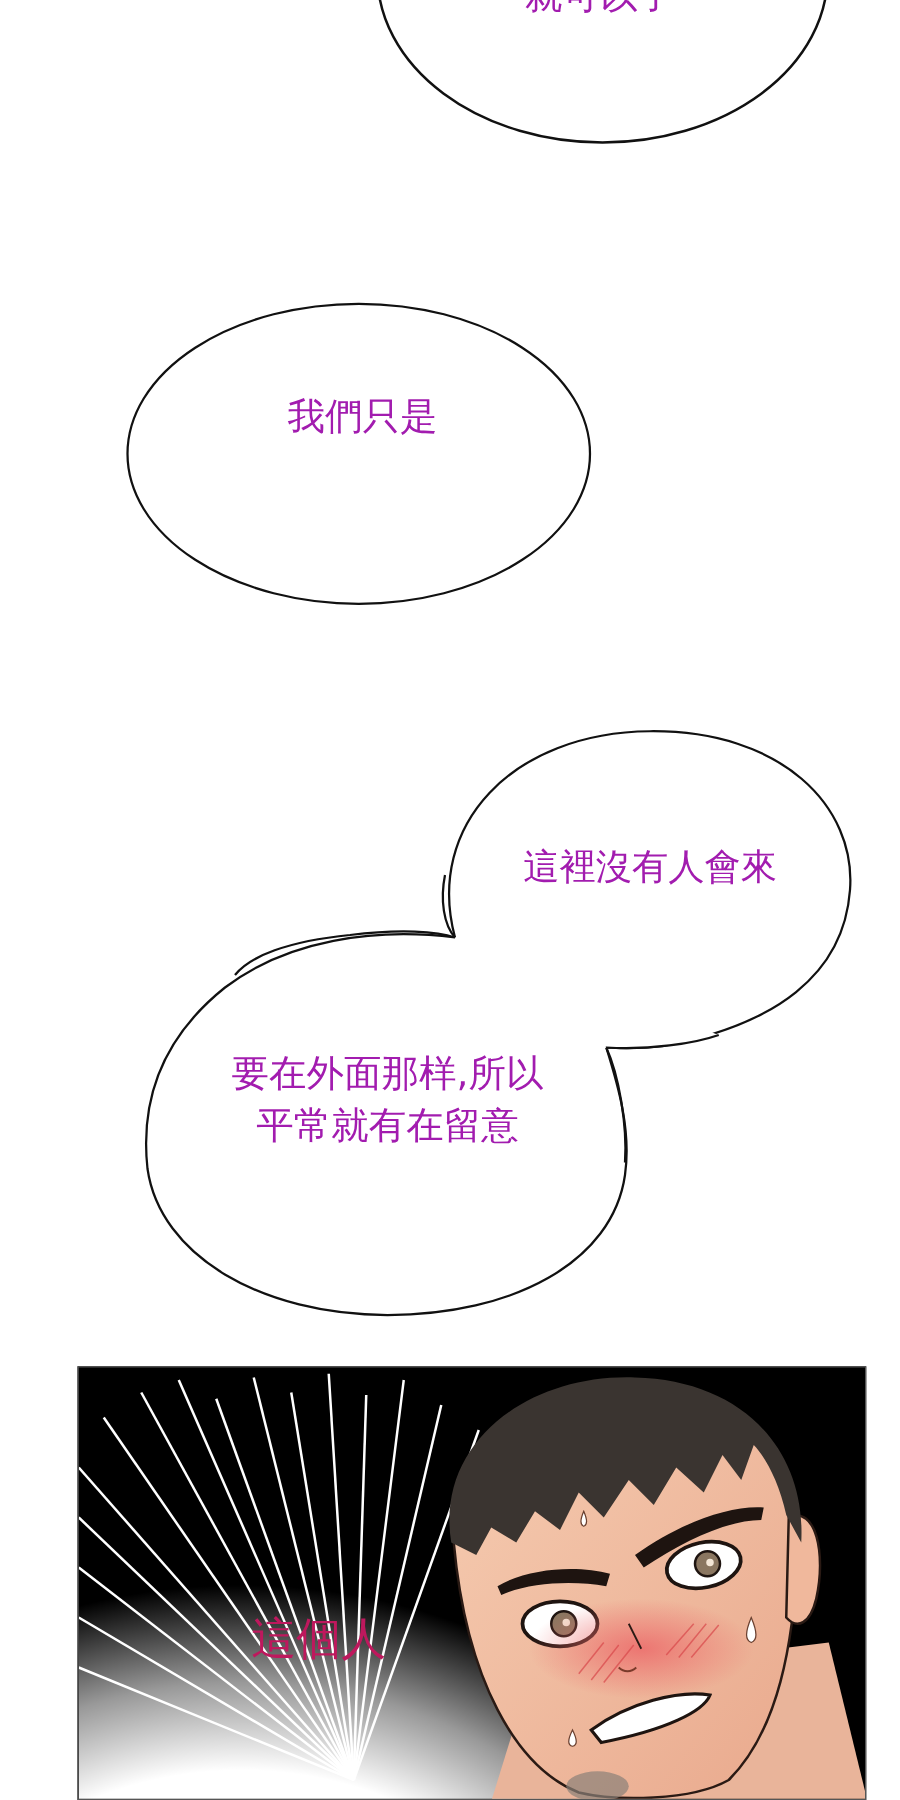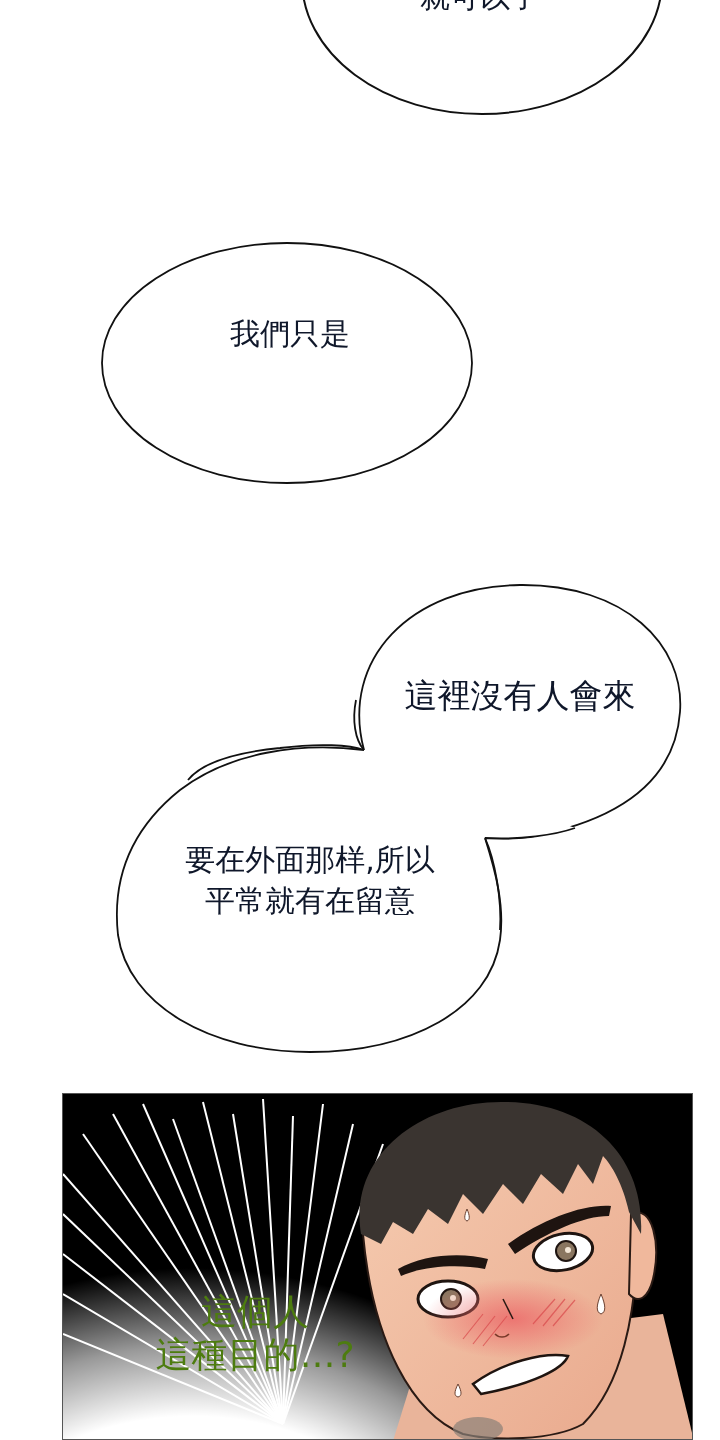--- a/index.html
+++ b/index.html
@@ -1,31 +1,31 @@
 <!DOCTYPE html>
 <html><head>
 <meta charset="utf-8">
 <style>
   html, body { margin: 0; padding: 0; background: #ffffff; }
   body { width: 720px; height: 1440px; position: relative; overflow: hidden;
          font-family: "DejaVu Sans", "Liberation Sans", sans-serif; }
   .layer { position: absolute; left: 0; top: 0; width: 720px; height: 1440px; }
   .bubble-text {
-    position: absolute; text-align: center; color: #0f172a;
+    position: absolute; text-align: center; color: #a21caf;
     font-family: "DejaVu Sans", sans-serif; line-height: 1.28;
   }
   .bubble-text div { white-space: nowrap; }
   .t1 { left: 330px; top: -22px; width: 300px; font-size: 30px; }
   .t2 { left: 140px; top: 313px; width: 300px; font-size: 30px; line-height: 1.38; }
-  .t3 { left: 370px; top: 674px; width: 300px; font-size: 33px; line-height: 1.35; }
+  .t3 { left: 370px; top: 674px; width: 300px; font-size: 29px; line-height: 1.35; }
   .t4 { left: 130px; top: 840px; width: 360px; font-size: 30px; line-height: 1.36; }
   .panel { position: absolute; left: 62px; top: 1093px; width: 631px; height: 347px;
            background: #000; overflow: hidden; border: 1px solid #555; box-sizing: border-box; }
   .panel-text { position: absolute; left: 105px; top: 1290px; width: 300px;
-                text-align: center; font-size: 36px; line-height: 1.2; color: #4d7c0f;
+                text-align: center; font-size: 36px; line-height: 1.2; color: #be185d;
                 font-family: "DejaVu Sans", sans-serif; }
   .panel-text div { white-space: nowrap; }
 </style>
 </head>
 <body>
 
 <svg class="layer" viewBox="0 0 720 1440" width="720" height="1440">
 
   <ellipse cx="482" cy="-20" rx="180" ry="134" fill="#fff" stroke="#111" stroke-width="2"></ellipse>
 
@@ -162,14 +162,13 @@
       <path d="M 538 200 C 533 212, 533 218, 538 220 C 543 218, 543 212, 538 200 Z" fill="#fff" stroke="#6a4030" stroke-width="1"></path>
       <path d="M 395 290 C 391 298, 391 302, 395 303 C 399 302, 399 298, 395 290 Z" fill="#fff" stroke="#6a4030" stroke-width="1"></path>
 
       <ellipse cx="415" cy="335" rx="25" ry="12" fill="#8a8078" opacity="0.7"></ellipse>
     </g>
   </svg>
 </div>
 
 <div class="panel-text">
   <div>這個人</div>
-  <div>這種目的…?</div>
 </div>
 
 </body></html>

